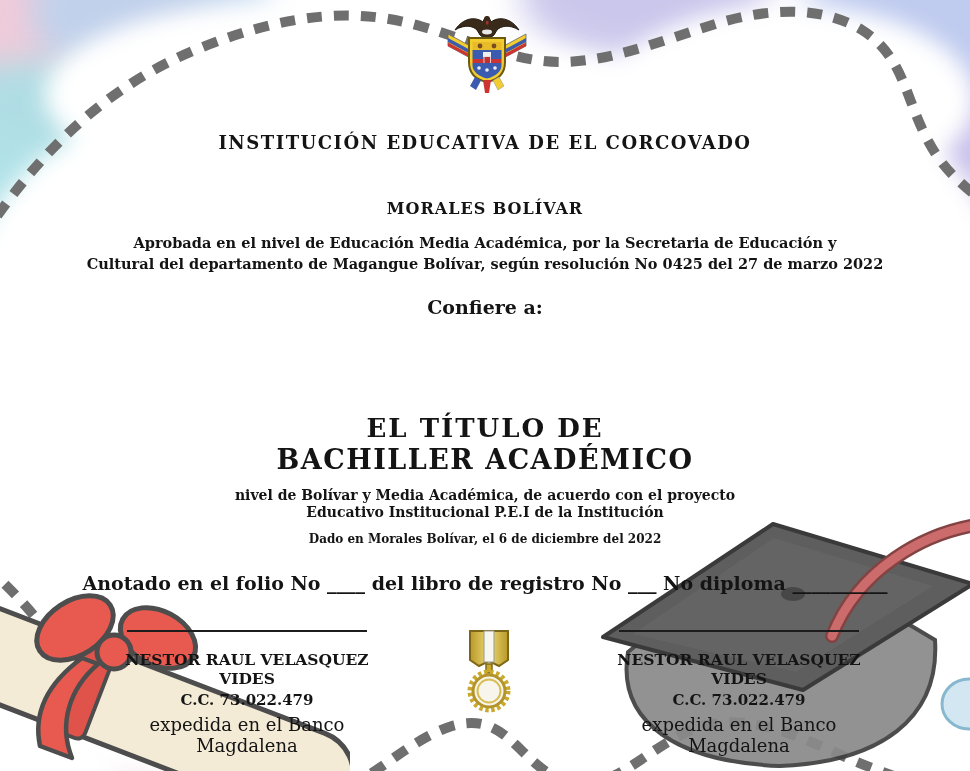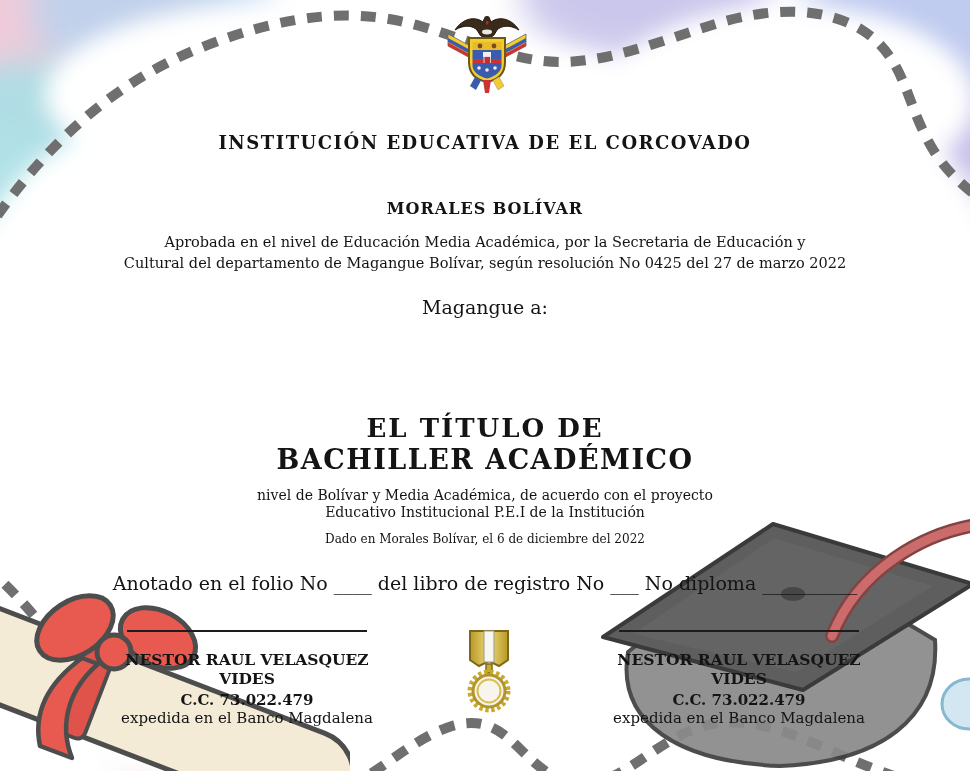--- a/index.html
+++ b/index.html
@@ -21,37 +21,37 @@
   
   .cloud,.dashes{position:absolute;left:0;top:0;}
   .cloud{z-index:1;}
   .dashes{z-index:2;}
   
   .crest  {position:absolute;left:447px;top:10px;z-index:4;}
   .scroll {position:absolute;left:-10px;top:588px;z-index:3;}
   .cap    {position:absolute;left:588px;top:512px;z-index:3;}
   .medal  {position:absolute;left:463px;top:630px;z-index:4;}
   
-  .txt{position:absolute;left:0;width:100%;text-align:center;z-index:5;}
+  .txt{position:absolute;left:0;width:100%;text-align:center;z-index:5;font-weight:bold;}
   .inst-title {top:132px;font-size:18px;font-weight:bold;letter-spacing:1.5px;}
   .inst-loc   {top:176px;font-size:16px;font-weight:bold;letter-spacing:1px;margin-top:23px;}
   .approval   {top:232px;font-size:14.5px;line-height:21px;}
   .confers    {top:296px;font-size:19px;}
   .degree1    {top:413px;font-size:26px;font-weight:bold;letter-spacing:2px;}
   .degree2    {top:444px;font-size:27px;font-weight:bold;letter-spacing:1.5px;}
   .reason     {top:487px;font-size:14px;line-height:17px;}
   .issued     {top:532px;font-size:12px;}
   .registry   {top:572px;font-size:19px;}
   .sig{position:absolute;top:630px;width:268px;text-align:center;z-index:5;}
   .sig-left {left:113px;}
   .sig-right{left:605px;}
   .sig-line{width:240px;margin:0 auto;border-top:2px solid #1c1c1c;height:0;}
   .sig-name {margin-top:18px;font-size:15.5px;font-weight:bold;}
   .sig-id   {margin-top:3px;font-size:15px;font-weight:bold;text-align:center;}
-  .sig-place{font-size:15px;}
+  .sig-place{margin-top:5px;font-size:18px;}
 </style>
 </head>
 <body>
 
 <div class="page">
 
   <div class="wc wc-tl-pink"></div>
   <div class="wc wc-tl-blue"></div>
   <div class="wc wc-tl-cyan"></div>
   <div class="wc wc-l-cyan"></div>
@@ -122,21 +122,21 @@
       <polygon points="52,67 46,70.5 51,80 57,76" fill="#f3cc30" stroke="#999" stroke-width="0.6"></polygon>
     </g>
   </svg>
 
   <div class="txt inst-title">INSTITUCIÓN EDUCATIVA DE EL CORCOVADO</div>
   <div class="txt inst-loc">MORALES BOLÍVAR</div>
   <div class="txt approval">
     <div>Aprobada en el nivel de Educación Media Académica, por la Secretaria de Educación y</div>
     <div>Cultural del departamento de Magangue Bolívar, según resolución No 0425 del 27 de marzo 2022</div>
   </div>
-  <div class="txt confers">Magangue a:</div>
+  <div class="txt confers">Confiere a:</div>
 
   <div class="txt degree1">EL TÍTULO DE</div>
   <div class="txt degree2">BACHILLER ACADÉMICO</div>
 
   <div class="txt reason">
     <div>nivel de Bolívar y Media Académica, de acuerdo con el proyecto</div>
     <div>Educativo Institucional P.E.I de la Institución</div>
   </div>
   <div class="txt issued">Dado en Morales Bolívar, el 6 de diciembre del 2022</div>
   <div class="txt registry">Anotado en el folio No ____ del libro de registro No ___ No diploma __________</div>

